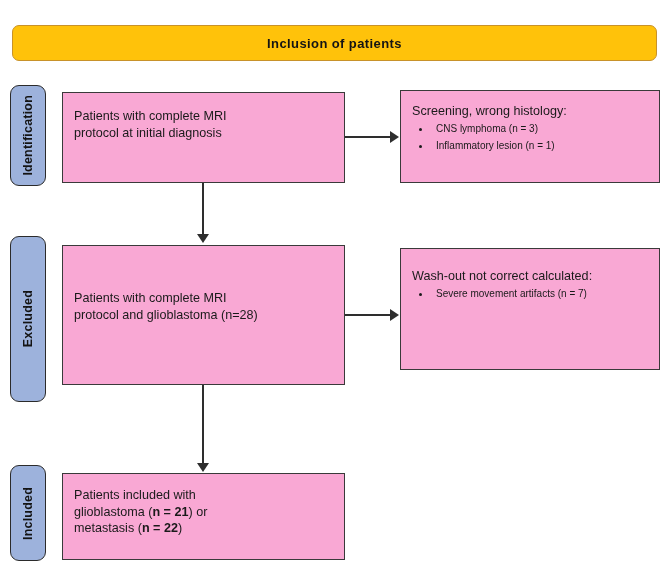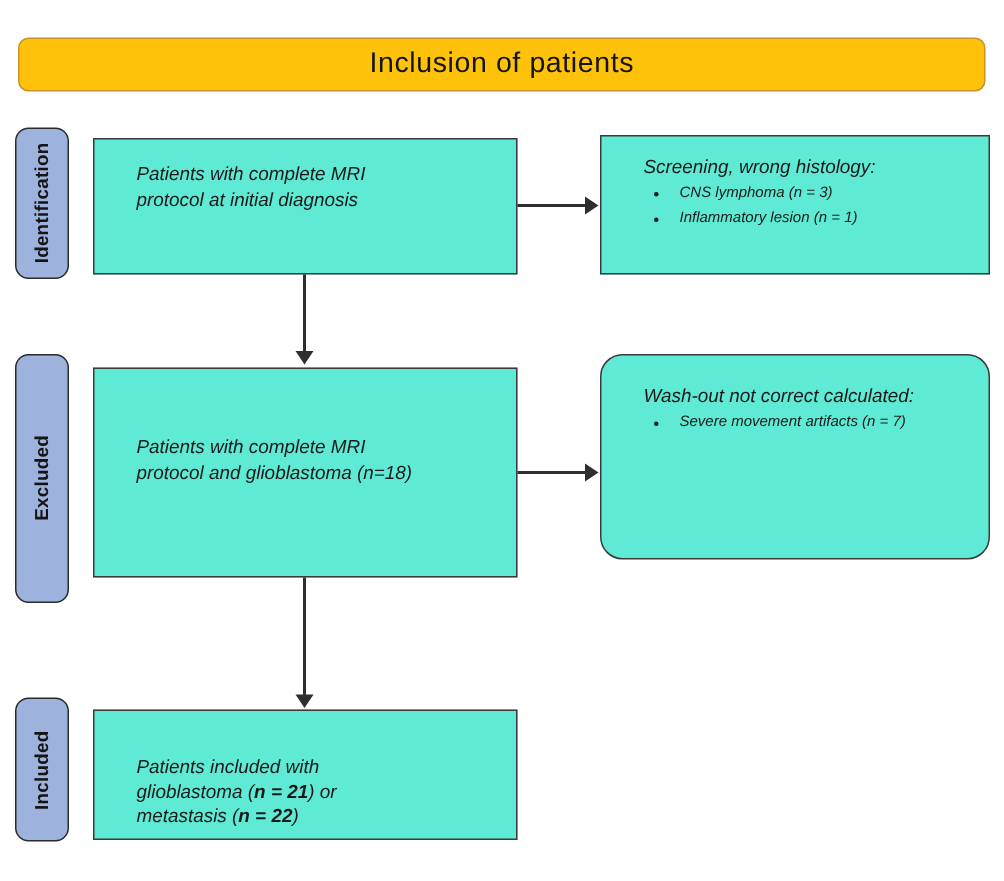--- a/index.html
+++ b/index.html
@@ -33,22 +33,22 @@
     height: 36px;
     box-sizing: border-box;
     background: #FFC20A;
     border: 1.5px solid #C8922A;
     border-radius: 7px;
     display: flex;
     align-items: center;
     justify-content: center;
   }
   .banner-text {
-    font-size: 19px;
-    font-weight: normal;
+    font-size: 13px;
+    font-weight: bold;
     color: #141414;
     letter-spacing: 0.4px;
     white-space: nowrap;
   }
 
   
   .stage {
     position: absolute;
     left: 10px;
     width: 36px;
@@ -70,34 +70,33 @@
     white-space: nowrap;
   }
   #stage-identification { top: 85px;  height: 101px; }
   #stage-excluded       { top: 236px; height: 166px; }
   #stage-included       { top: 465px; height: 96px;  }
 
   
   .box {
     position: absolute;
     box-sizing: border-box;
-    background: #5eead4;
+    background: #f9a8d4;
     border: 1.5px solid #3a3a3a;
-    padding: 9px 11px 8px 28px;
-    font-style: italic;
+    padding: 9px 11px 8px 11px;
   }
   #box-eligible   { left: 62px;  top: 92px;  width: 283px; height: 91px; }
   #box-screening  { left: 400px; top: 90px;  width: 260px; height: 93px; }
   #box-confirmed  { left: 62px;  top: 245px; width: 283px; height: 140px; }
-  #box-washout    { left: 400px; top: 236px; width: 260px; height: 137px; border-radius: 15px; }
+  #box-washout    { left: 400px; top: 248px; width: 260px; height: 122px; }
   #box-included   { left: 62px;  top: 473px; width: 283px; height: 87px; }
 
   
   #box-confirmed  .box-body { margin-top: 35px; }
-  #box-included   .box-body { margin-top: 20px; }
+  #box-included   .box-body { margin-top: 4px; }
   #box-washout    .box-body { margin-top: 10px; }
   #box-eligible   .box-body { margin-top: 6px; }
   #box-screening  .box-body { margin-top: 3px; }
 
   .para {
     font-size: 12.6px;
     line-height: 16.5px;
     color: #1a1a1a;
   }
   .para b { font-weight: bold; }
@@ -200,21 +199,21 @@
       <ul class="bullets">
         <li>CNS lymphoma (n = 3)</li>
         <li>Inflammatory lesion (n = 1)</li>
       </ul>
     </div>
   </div>
 
   <div class="box" id="box-confirmed">
     <div class="box-body">
       <div class="para">Patients with complete MRI</div>
-      <div class="para">protocol and glioblastoma (n=18)</div>
+      <div class="para">protocol and glioblastoma (n=28)</div>
     </div>
   </div>
 
   <div class="box" id="box-washout">
     <div class="box-body">
       <div class="para">Wash-out not correct calculated:</div>
       <ul class="bullets">
         <li>Severe movement artifacts (n = 7)</li>
       </ul>
     </div>

